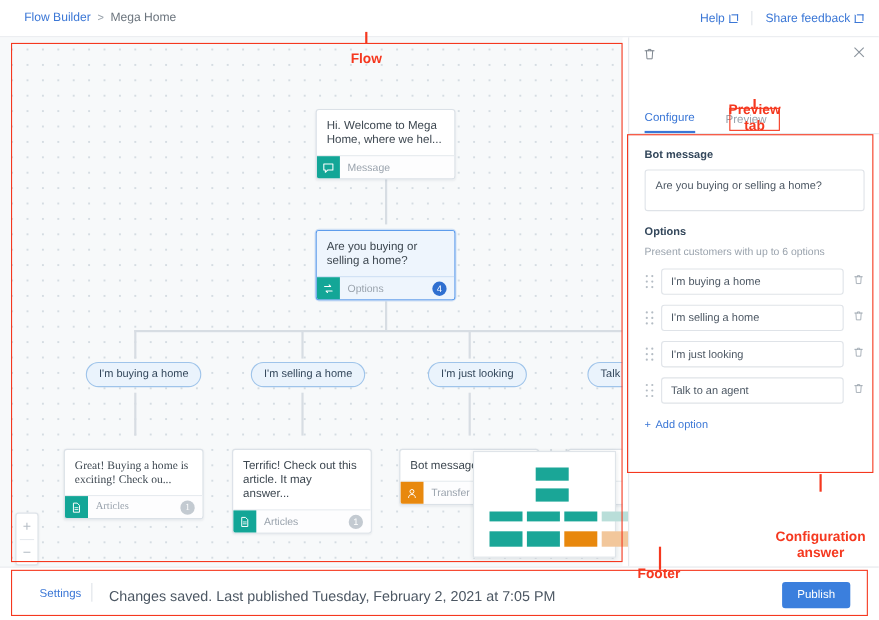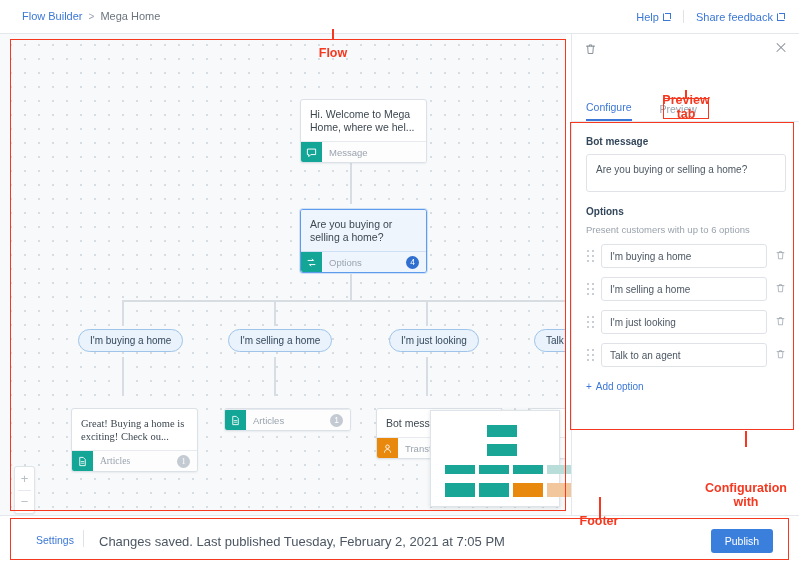--- a/index.html
+++ b/index.html
@@ -76,21 +76,20 @@
   .lnh { height: 1.5px; }
 
   
   .node {
     position: absolute;
     background: #ffffff;
     border: 1px solid #dbe1e7;
     border-radius: 3px;
     box-shadow: 0 1px 2px rgba(20,40,60,0.06);
     overflow: hidden;
-    margin-left: 13px;
   }
   .node .ntext {
     padding: 8px 9px 7px 9px;
     font-size: 10.5px; line-height: 13px;
     color: #3d4750;
   }
   .node .nfoot {
     display: flex; align-items: center;
     border-top: 1px solid #e7ebef;
     height: 21px;
@@ -377,20 +376,21 @@
             <path d="M4 2h5l3 3v9H4z" fill="none" stroke="#ffffff" stroke-width="1.3" stroke-linejoin="round"></path>
             <path d="M6 8h4M6 10.5h4" stroke="#ffffff" stroke-width="1.1" stroke-linecap="round"></path>
           </svg>
         </span>
         <span class="nlabel">Articles</span>
         <span class="nbadge grey">1</span>
       </div>
     </div>
 
     <div class="node" style="left:211px; top:374px; width:127px;">
+      <div class="ntext">Terrific! Check out this article. It may answer...</div>
       <div class="nfoot">
         <span class="nicon teal">
           <svg width="11" height="11" viewBox="0 0 16 16" aria-hidden="true">
             <path d="M4 2h5l3 3v9H4z" fill="none" stroke="#ffffff" stroke-width="1.3" stroke-linejoin="round"></path>
             <path d="M6 8h4M6 10.5h4" stroke="#ffffff" stroke-width="1.1" stroke-linecap="round"></path>
           </svg>
         </span>
         <span class="nlabel">Articles</span>
         <span class="nbadge grey">1</span>
       </div>
@@ -549,21 +549,21 @@
   <div class="anno-box" style="left:663px; top:98px; width:46px; height:21px;"></div>
   <div class="anno-text" style="left:641px; top:61px; width:90px;">
     <span>Preview</span><br>
     <span>tab</span>
   </div>
   <div class="anno-line" style="left:685px; top:90px; width:1.6px; height:9px;"></div>
 
   <div class="anno-box" style="left:570px; top:122px; width:224px; height:308px;"></div>
   <div class="anno-text" style="left:693px; top:449px; width:106px;">
     <span>Configuration</span><br>
-    <span>with</span>
+    <span>answer</span>
   </div>
   <div class="anno-line" style="left:745px; top:431px; width:1.6px; height:16px;"></div>
 
   <div class="anno-box" style="left:10px; top:518px; width:779px; height:42px;"></div>
   <div class="anno-text" style="left:559px; top:482px; width:80px;">Footer</div>
   <div class="anno-line" style="left:599px; top:497px; width:1.6px; height:21px;"></div>
 
 </div>
 
 </body></html>

